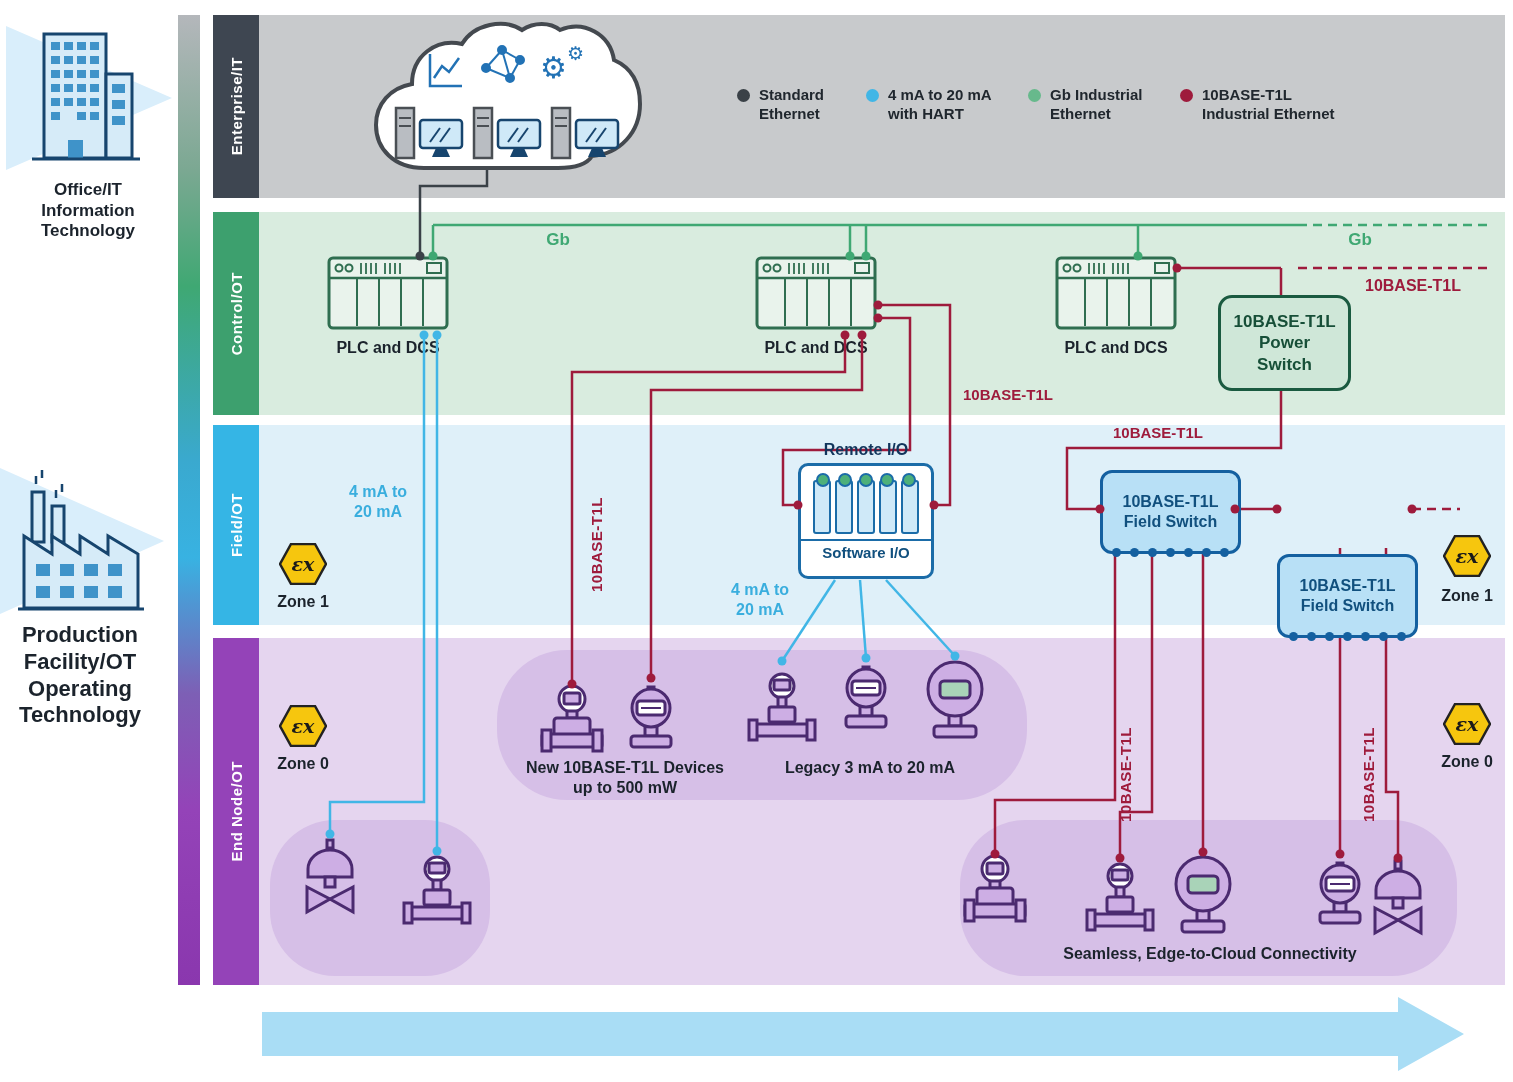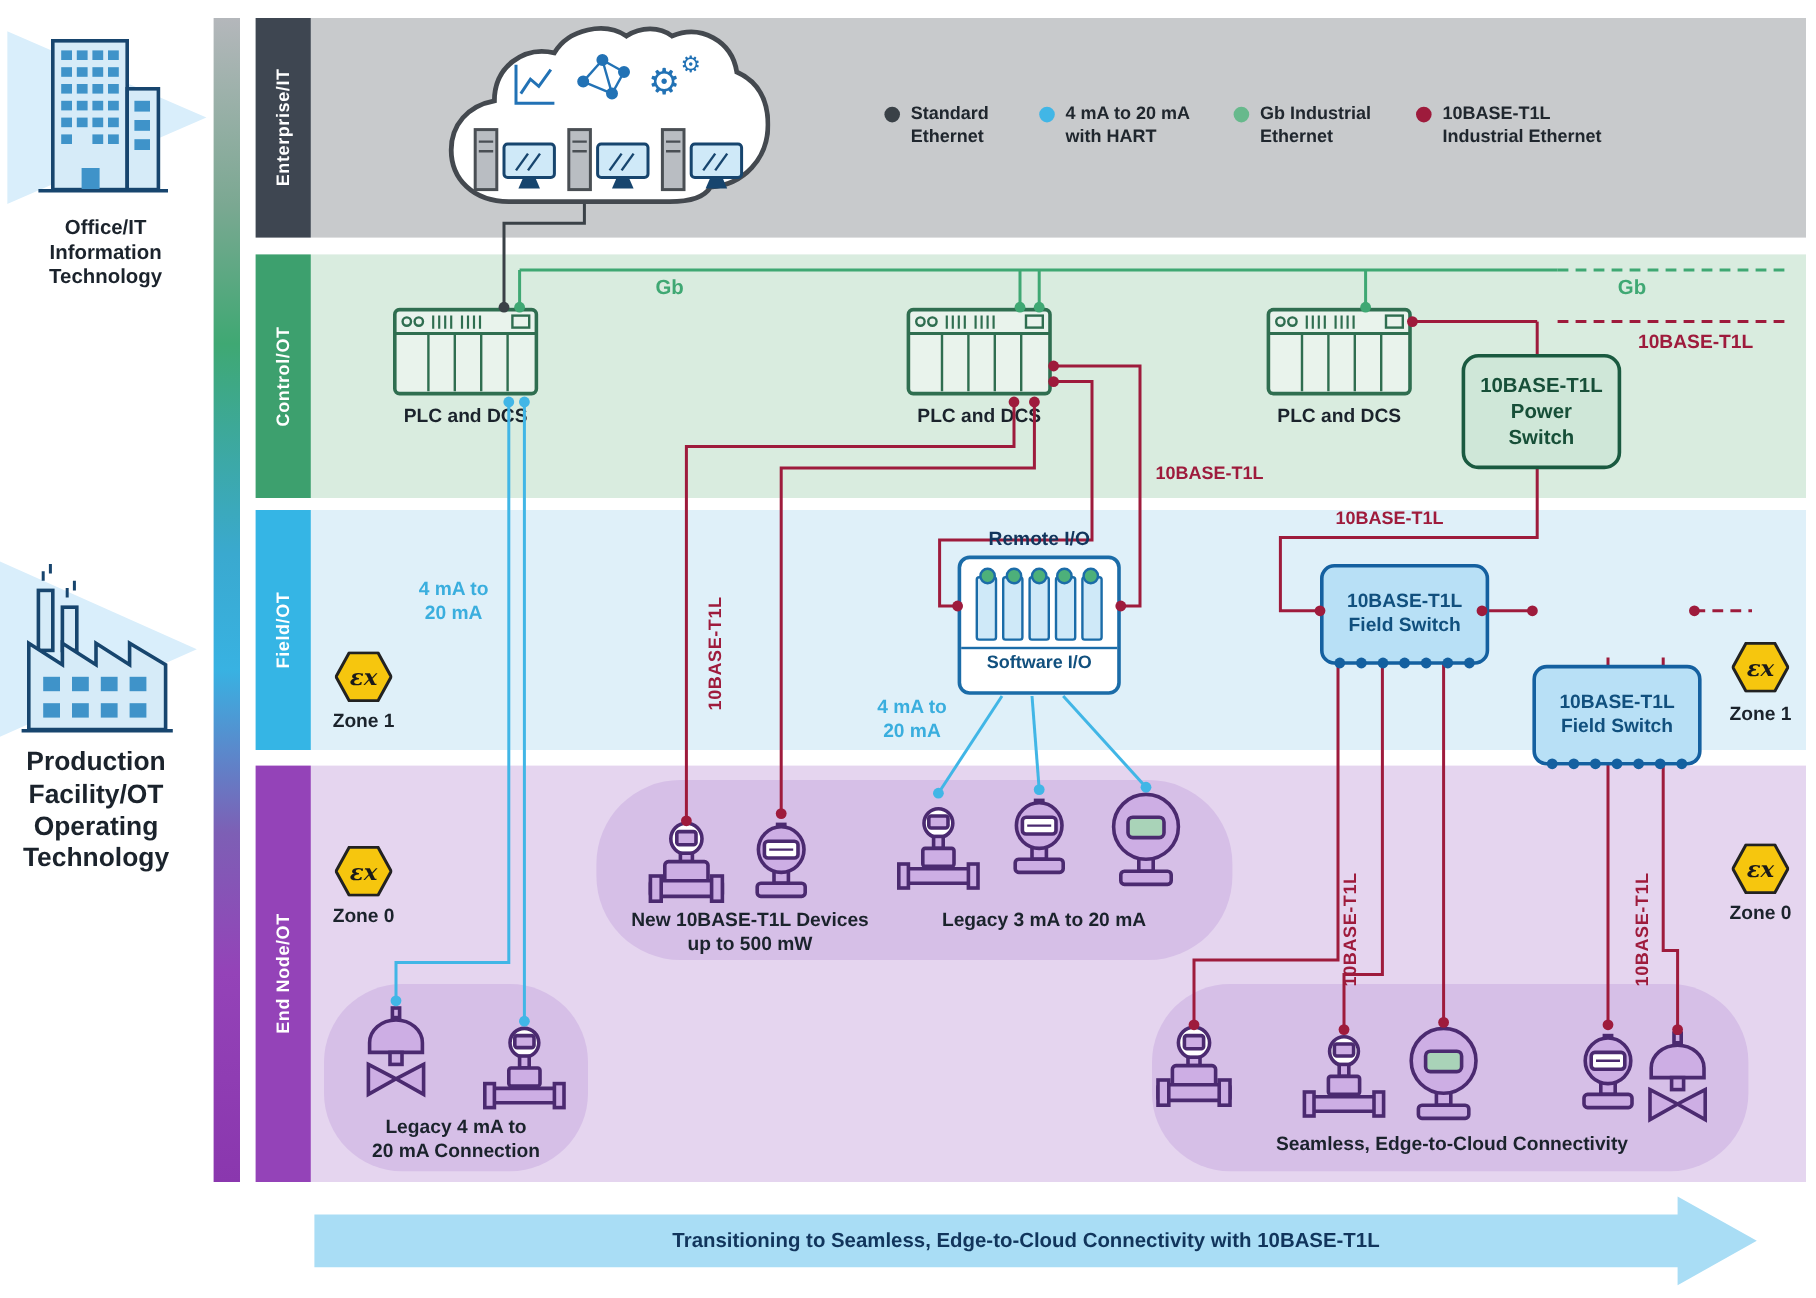--- a/index.html
+++ b/index.html
@@ -459,22 +459,20 @@
   <div class="lbl" style="left:500px;top:758px;width:250px;font-size:16px;z-index:4;">New 10BASE-T1L Devices
 up to 500 mW</div>
   <div class="lbl" style="left:770px;top:758px;width:200px;font-size:16px;z-index:4;">Legacy 3 mA to 20 mA</div>
 
   <svg class="node" style="left:298px;top:834px;" width="64" height="86" viewBox="0 0 64 76">
       <use href="#sym-actuator"></use>
     </svg>
   <svg class="node" style="left:402px;top:850px;" width="70" height="80" viewBox="0 0 70 70">
       <use href="#sym-valvetrans"></use>
     </svg>
-  <div class="lbl" style="left:280px;top:930px;width:200px;font-size:16px;z-index:4;">Legacy 4 mA to
-20 mA Connection</div>
 
   <svg class="node" style="left:963px;top:854px;" width="64" height="72" viewBox="0 0 64 72">
       <use href="#sym-flowmeter"></use>
     </svg>
   <svg class="node" style="left:1085px;top:858px;" width="70" height="78" viewBox="0 0 70 70">
       <use href="#sym-valvetrans"></use>
     </svg>
   <svg class="node" style="left:1170px;top:852px;" width="66" height="84" viewBox="0 0 66 80">
       <use href="#sym-biground"></use>
     </svg>
@@ -523,15 +521,14 @@
         <circle cx="437" cy="851" r="4.5"></circle>
       <circle cx="782" cy="661" r="4.5"></circle>
         <circle cx="866" cy="658" r="4.5"></circle>
         <circle cx="955" cy="656" r="4.5"></circle>
     </g>
   </svg>
 
   <svg class="abs" style="left:0;top:0;z-index:2" width="1513" height="1082">
     <polygon points="262,1012 1398,1012 1398,997 1464,1034 1398,1071 1398,1056 262,1056" fill="#a9ddf5"></polygon>
   </svg>
-  <div class="lbl navy-t" style="left:300px;top:1024px;width:1110px;font-size:17px;z-index:3;">Transitioning to Seamless, Edge-to-Cloud Connectivity with 10BASE-T1L</div>
 
 </div>
 
 </body></html>

